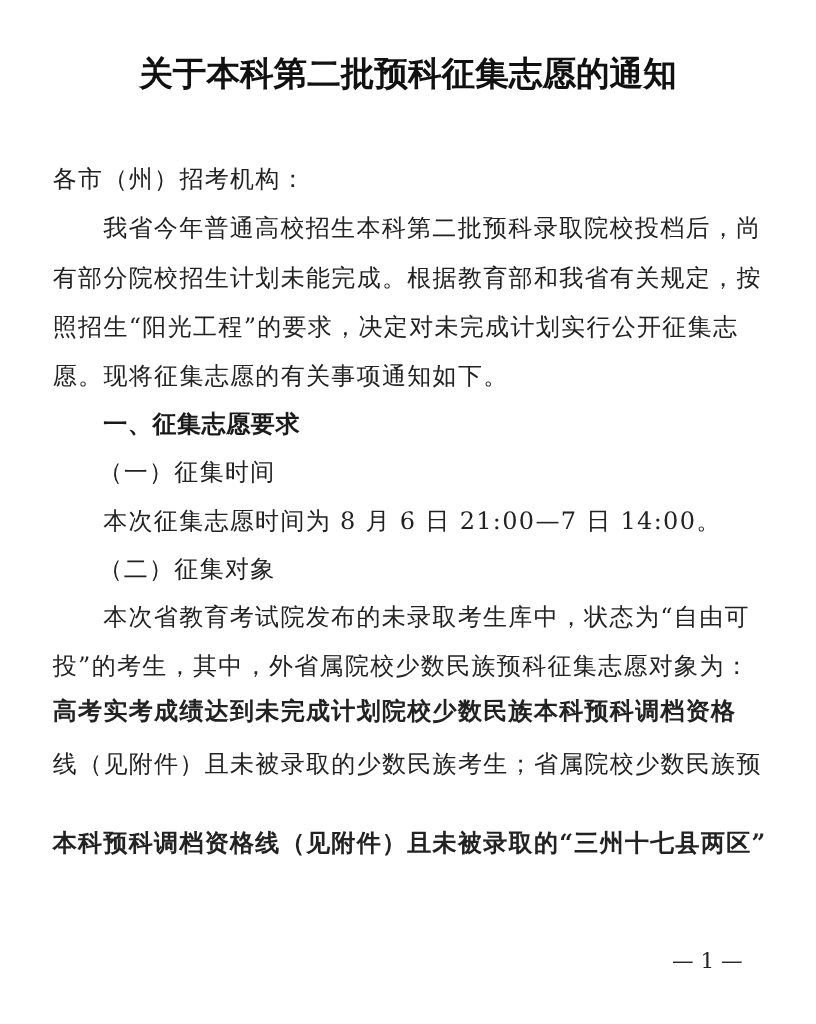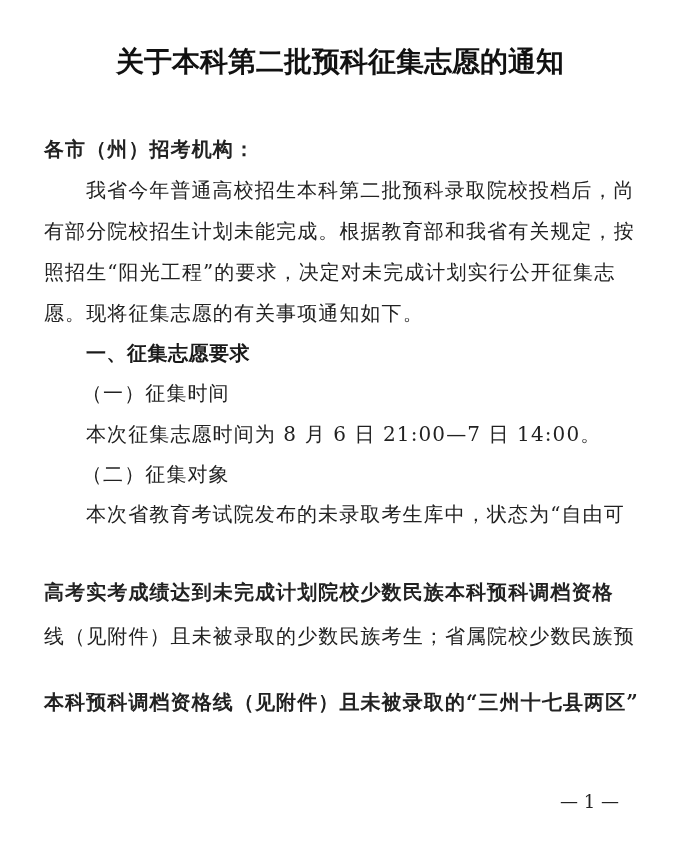--- a/index.html
+++ b/index.html
@@ -66,35 +66,36 @@
     white-space: nowrap;
   }
 </style>
 </head>
 <body>
 
 <div class="page">
 
   <div class="title">关于本科第二批预科征集志愿的通知</div>
 
-  <div class="line" style="top:135px;font-weight:bold;">各市（州）招考机构：</div>
+  <div class="line" style="top:135px;">各市（州）招考机构：</div>
 
   <div class="line indent" style="top:176px;">我省今年普通高校招生本科第二批预科录取院校投档后，尚</div>
   <div class="line" style="top:258px;">照招生“阳光工程”的要求，决定对未完成计划实行公开征集志</div>
   <div class="line" style="top:217px;">有部分院校招生计划未能完成。根据教育部和我省有关规定，按</div>
   <div class="line" style="top:299px;">愿。现将征集志愿的有关事项通知如下。</div>
 
   <div class="line indent heading1" style="top:339px;">一、征集志愿要求</div>
 
   <div class="line heading2" style="top:379px;">（一）征集时间</div>
 
   <div class="line indent" style="top:420px;">本次征集志愿时间为 8 月 6 日 21:00—7 日 14:00。</div>
 
   <div class="line heading2" style="top:460px;">（二）征集对象</div>
 
   <div class="line indent" style="top:500px;">本次省教育考试院发布的未录取考生库中，状态为“自由可</div>
+  <div class="line" style="top:541px;">投”的考生，其中，外省属院校少数民族预科征集志愿对象为：</div>
   <div class="line" style="top:578px;font-weight:bold;">高考实考成绩达到未完成计划院校少数民族本科预科调档资格</div>
   <div class="line" style="top:622px;">线（见附件）且未被录取的少数民族考生；省属院校少数民族预</div>
   <div class="line" style="top:688px;font-weight:bold;">本科预科调档资格线（见附件）且未被录取的“三州十七县两区”</div>
 
   <div class="page-number">— 1 —</div>
 
 </div>
 
 </body></html>

